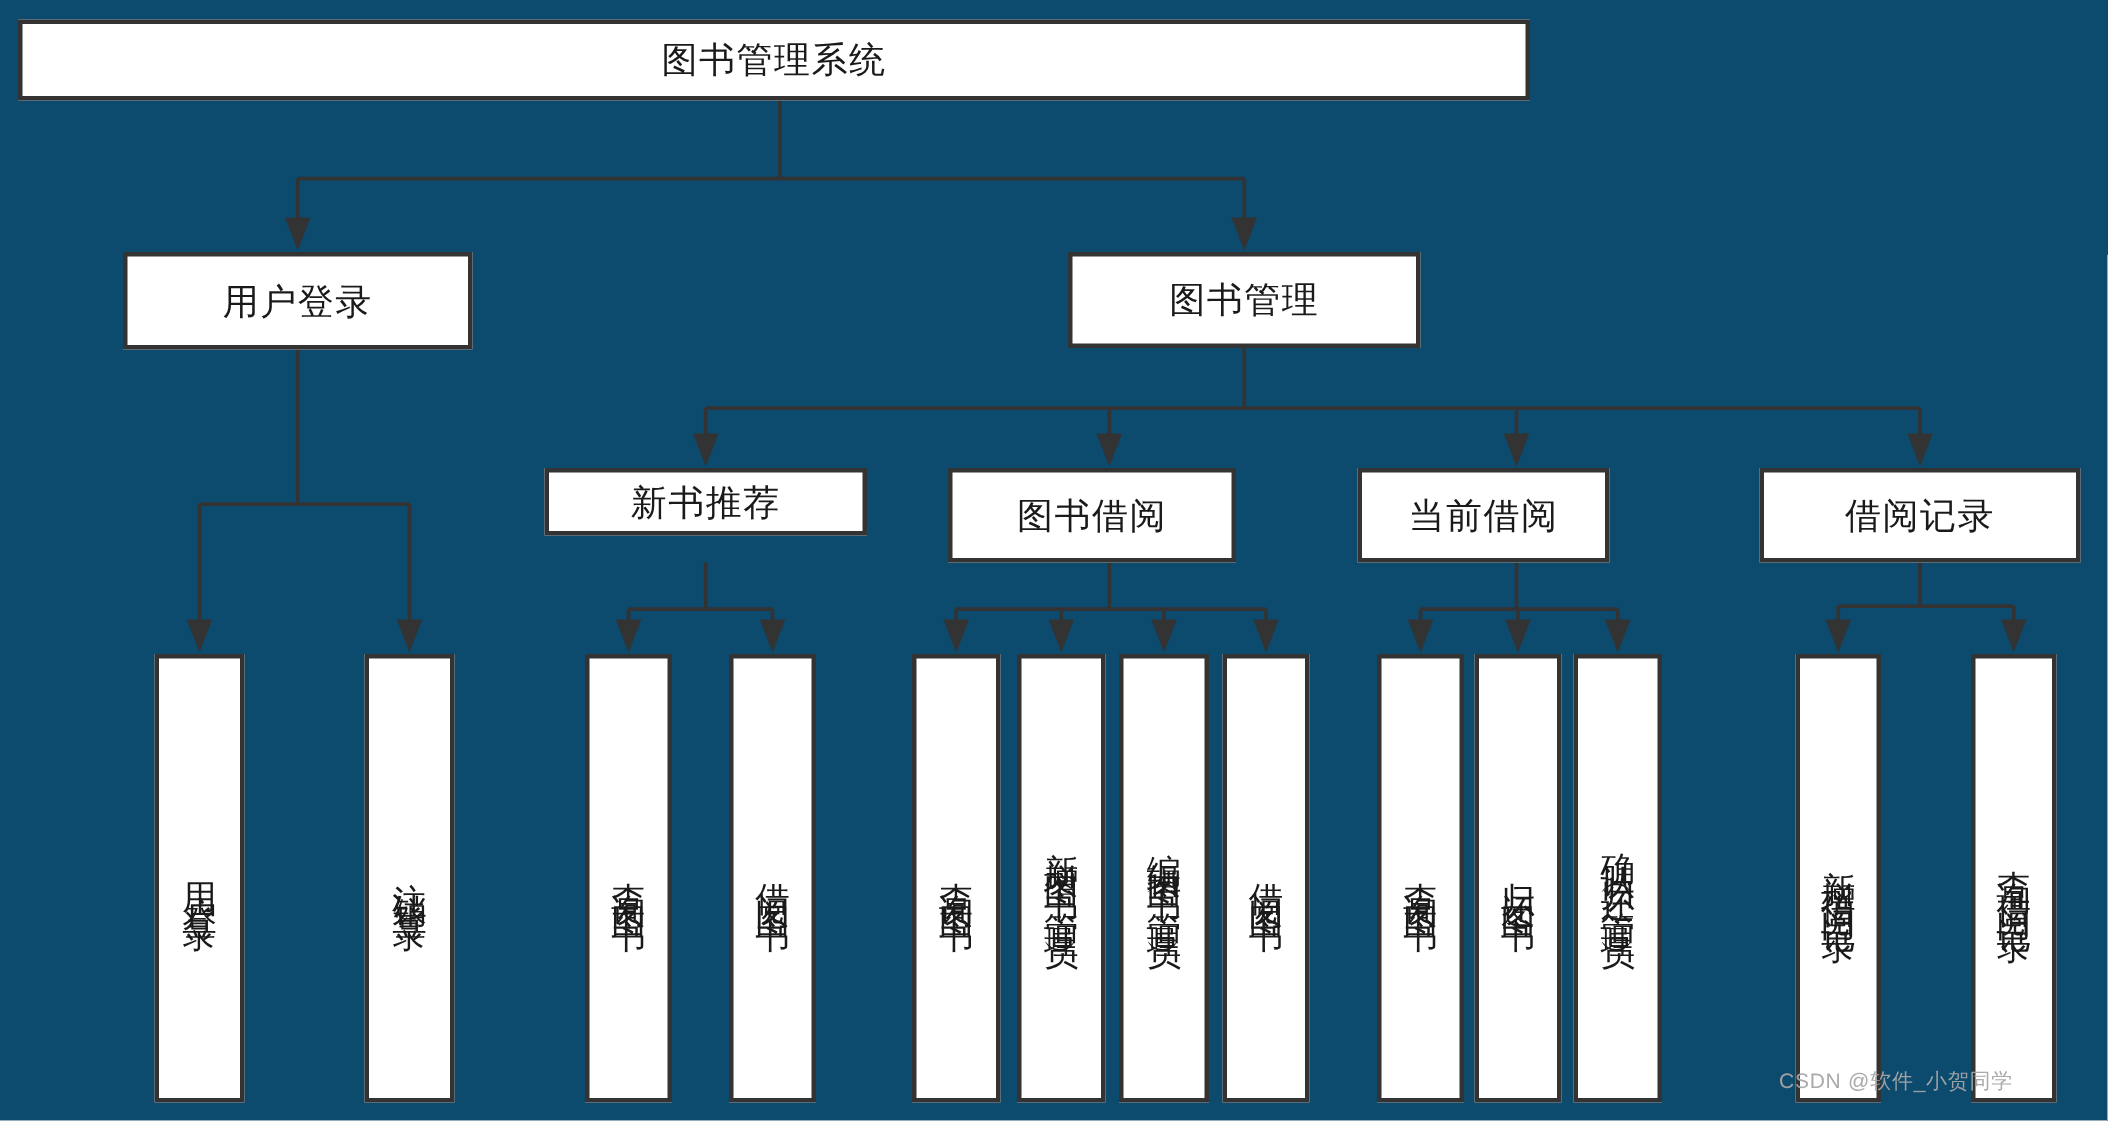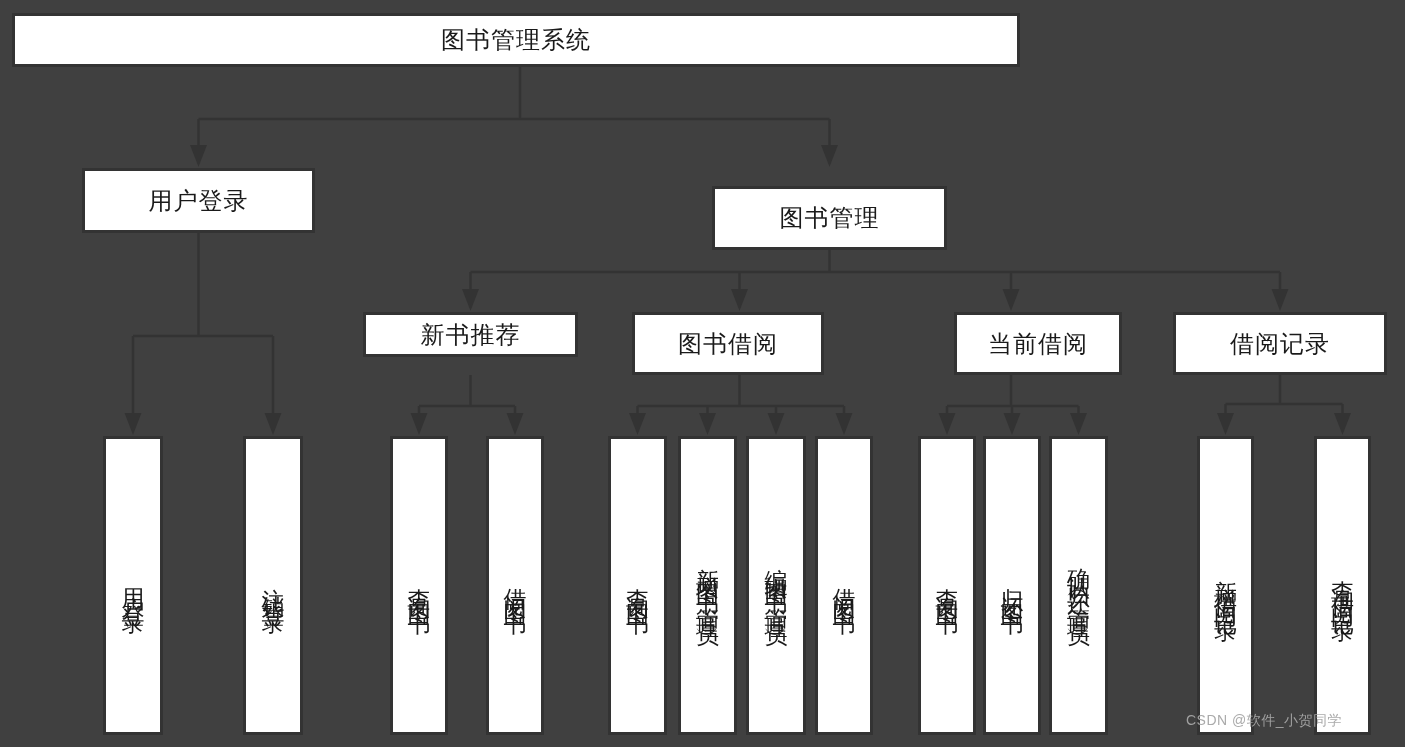--- a/index.html
+++ b/index.html
@@ -1,18 +1,18 @@
 <!DOCTYPE html>
 <html><head>
 <meta charset="utf-8">
 <style>
   html,body { margin:0; padding:0; background:#ffffff; }
   .canvas {
     position:relative; width:1405px; height:747px;
-    background:#404040; overflow:hidden;
+    background:#0c4a6e; overflow:hidden;
     font-family:"Liberation Sans", sans-serif;
     color:#1a1a1a;
   }
   .layer { position:absolute; left:0; top:0; width:1405px; height:747px; }
   svg.layer { z-index:0; }
   .node {
     position:absolute; box-sizing:border-box;
     background:#ffffff; border:3px solid #333333;
     display:flex; align-items:center; justify-content:center;
     z-index:1;
@@ -66,31 +66,31 @@
     <use href="#ah" transform="translate(1342.5,435)"></use>
   </svg>
 
   <div class="node" style="left:12px; top:13px; width:1008px; height:54px;">
     <span class="h-label">图书管理系统</span>
   </div>
 
   <div class="node" style="left:82px; top:168px; width:233px; height:65px;">
     <span class="h-label">用户登录</span>
   </div>
-  <div class="node" style="left:712px; top:186px; width:235px; height:64px;">
+  <div class="node" style="left:712px; top:168px; width:235px; height:64px;">
     <span class="h-label">图书管理</span>
   </div>
 
   <div class="node" style="left:363px; top:312px; width:215px; height:45px;">
     <span class="h-label">新书推荐</span>
   </div>
   <div class="node" style="left:632px; top:312px; width:192px; height:63px;">
     <span class="h-label">图书借阅</span>
   </div>
-  <div class="node" style="left:954px; top:312px; width:168px; height:63px;text-align:center;">
+  <div class="node" style="left:905px; top:312px; width:168px; height:63px;text-align:center;">
     <span class="h-label">当前借阅</span>
   </div>
   <div class="node" style="left:1173px; top:312px; width:214px; height:63px;">
     <span class="h-label">借阅记录</span>
   </div>
 
   <div class="node" style="left:103px; top:436px; width:60px; height:299px;">
     <span class="v-label">用户登录</span>
   </div>
   <div class="node" style="left:243px; top:436px; width:60px; height:299px;">

